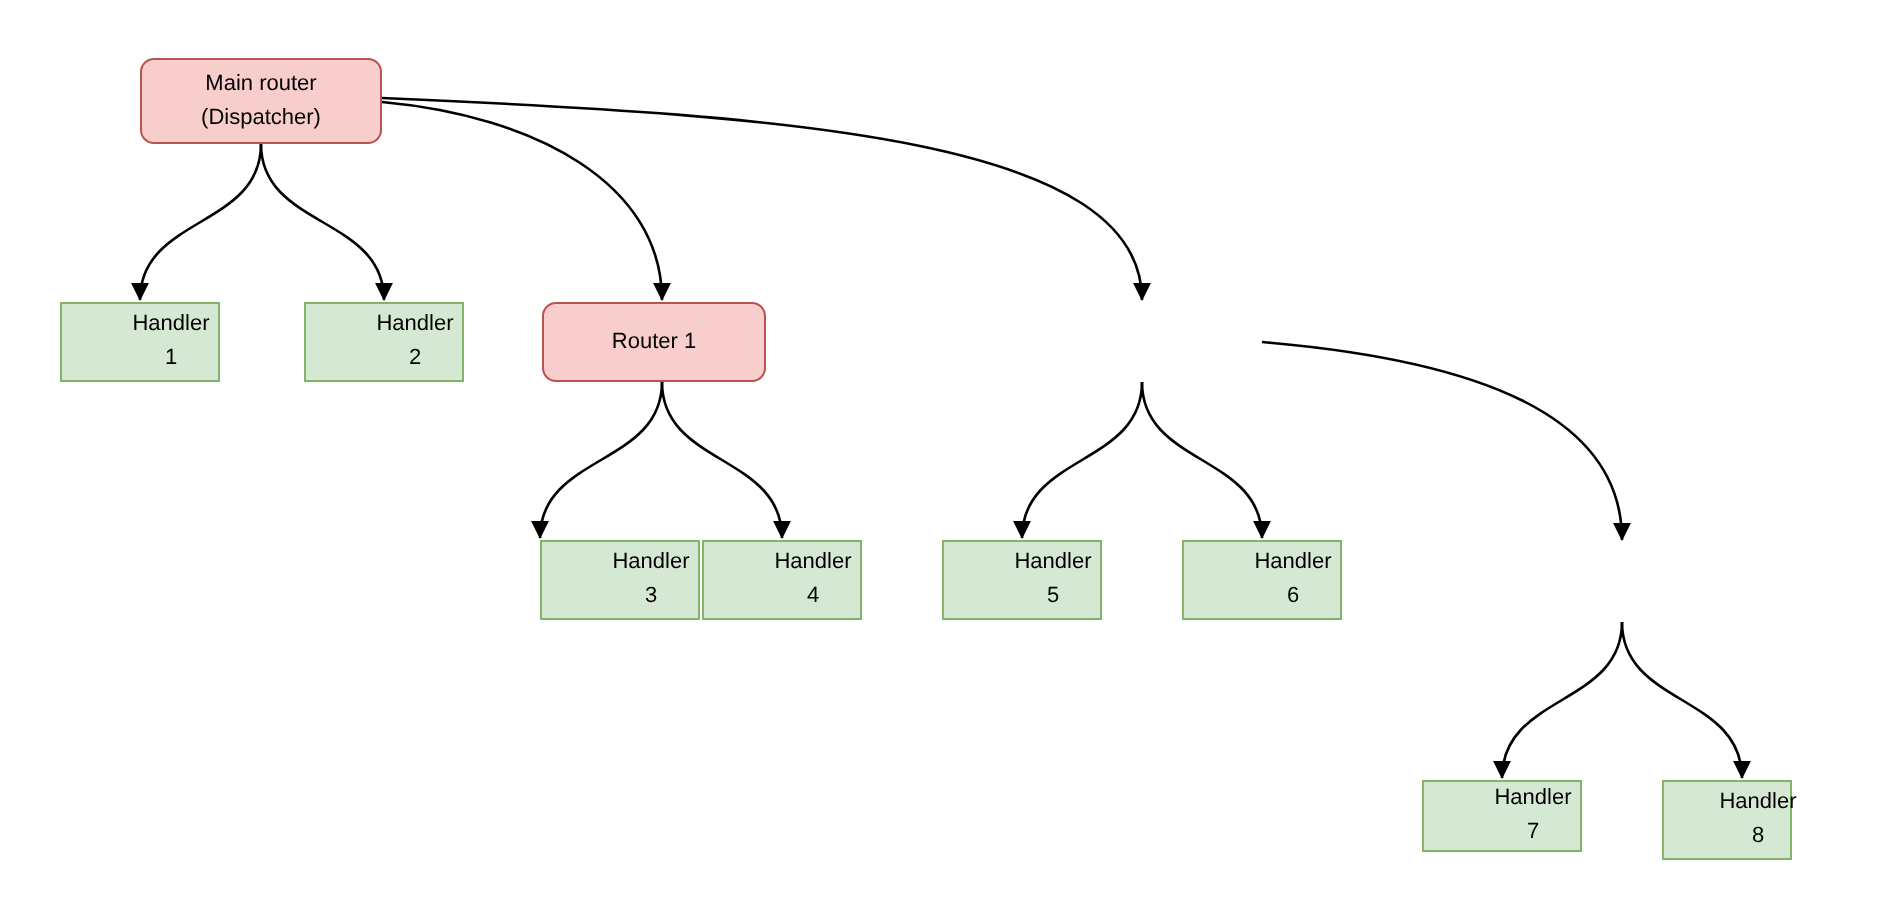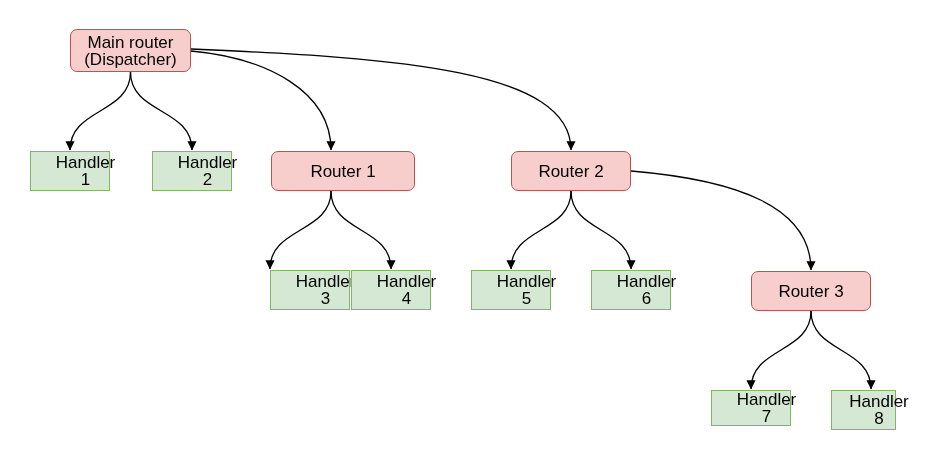--- a/index.html
+++ b/index.html
@@ -38,21 +38,21 @@
     fill: var(--edge);
     stroke: none;
   }
   .node {
     position: absolute;
     display: flex;
     align-items: center;
     justify-content: center;
     box-sizing: border-box;
     text-align: center;
-    font-size: 17px;
+    font-size: 11px;
     line-height: 17px;
     color: #000000;
   }
   .node .label {
     white-space: pre-line;
   }
   .router {
     background: var(--router-fill);
     border: 1px solid var(--router-border);
     border-radius: 7px;
@@ -93,47 +93,41 @@
   </div>
 
   <div class="node handler" style="left:30px; top:151px; width:80px; height:40px;">
     <span class="label">Handler 1</span>
   </div>
 
   <div class="node handler" style="left:152px; top:151px; width:80px; height:40px;align-items:center;">
     <span class="label">Handler 2</span>
   </div>
 
-  <div class="node router" style="left:271px; top:151px; width:144px; height:40px;">
+  <div class="node router" style="left:271px; top:151px; width:112px; height:40px;">
     <span class="label">Router 1</span>
   </div>
 
-  <div class="node router" style="left:511px; top:151px; width:120px; height:40px;">
-    <span class="label">Router 2</span>
-  </div>
 
   <div class="node handler" style="left:230px; top:270px; width:80px; height:40px;margin-left:40px;">
     <span class="label">Handler 3</span>
   </div>
 
   <div class="node handler" style="left:351px; top:270px; width:80px; height:40px;">
     <span class="label">Handler 4</span>
   </div>
 
   <div class="node handler" style="left:471px; top:270px; width:80px; height:40px;">
     <span class="label">Handler 5</span>
   </div>
 
   <div class="node handler" style="left:591px; top:270px; width:80px; height:40px;">
     <span class="label">Handler 6</span>
   </div>
 
-  <div class="node router" style="left:751px; top:271px; width:120px; height:40px;">
-    <span class="label">Router 3</span>
-  </div>
 
   <div class="node handler" style="left:711px; top:390px; width:80px; height:36px;">
     <span class="label">Handler 7</span>
   </div>
 
   <div class="node handler" style="left:831px; top:390px; width:65px; height:40px;">
     <span class="label">Handler 8</span>
   </div>
 
 </div>

